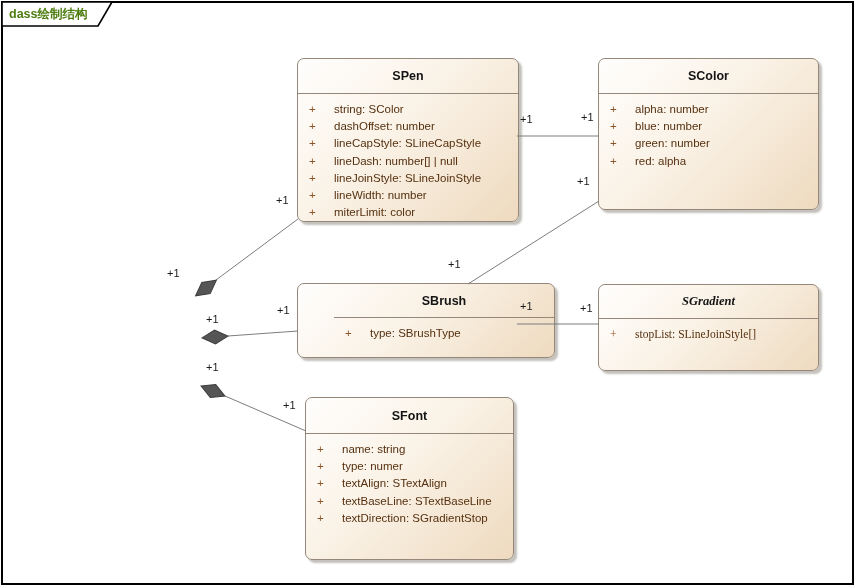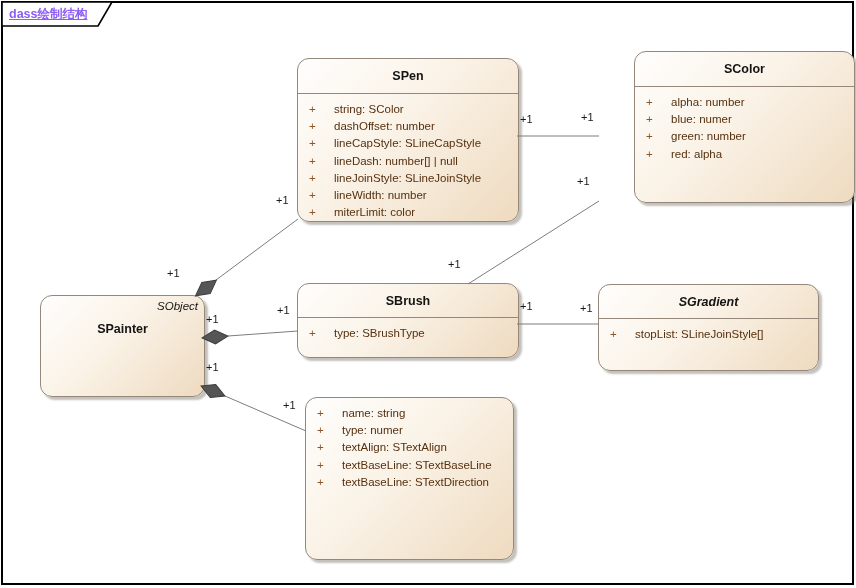--- a/index.html
+++ b/index.html
@@ -1,23 +1,23 @@
 <!DOCTYPE html>
 <html><head>
 <meta charset="utf-8">
 <style>
   html,body{margin:0;padding:0;background:#fff;}
   #stage{position:relative;width:856px;height:588px;background:#ffffff;overflow:hidden;
          font-family:"Liberation Sans","DejaVu Sans",sans-serif;}
   #outer-frame{position:absolute;left:1px;top:1px;width:849px;height:580px;
                border:2px solid #000;pointer-events:none;}
   #svg-layer{position:absolute;left:0;top:0;width:856px;height:588px;}
-  .frame-title{position:absolute;left:9px;top:6px;font-size:12.5px;font-weight:bold;color:#8b5cf6;white-space:nowrap;text-decoration:underline;}
+  .frame-title{position:absolute;left:9px;top:6px;font-size:12.5px;font-weight:bold;color:#4d7c0f;white-space:nowrap;}
 
-  .uml-box{position:absolute;border:1px solid #95887a;border-radius:12px;
+  .uml-box{position:absolute;border:1px solid #95887a;border-radius:7px;
            background:linear-gradient(135deg,#fffefd 0%,#faf2e6 45%,#eedabf 100%);
            box-shadow:3px 3px 2px rgba(125,118,106,0.45);}
   .uml-hdr{display:flex;align-items:center;justify-content:center;
            border-bottom:1px solid #95887a;font-weight:bold;font-size:12.5px;color:#141414;}
   .italic{font-style:italic;}
   .attrs{padding-top:6px;}
   .attr-row{display:flex;align-items:center;height:17.3px;padding-left:11px;
             font-size:11.5px;color:#56300f;white-space:nowrap;}
   .attr-row .vis{width:25px;color:#8a5427;flex:none;}
   .mult{position:absolute;font-size:11px;color:#1a1a1a;white-space:nowrap;}
@@ -26,24 +26,20 @@
                 font-weight:bold;font-size:12.5px;color:#141414;}
   .painter-stereo{position:absolute;right:6px;top:4px;font-style:italic;font-size:11.5px;color:#141414;}
 </style>
 </head>
 <body>
 
 <div id="stage">
 
   <div id="outer-frame"></div>
 
-  <div class="uml-box" style="left:40px;top:295px;width:163px;height:100px;">
-    <div class="painter-stereo">SObject</div>
-    <div class="painter-name">SPainter</div>
-  </div>
 
   <div class="uml-box" style="left:297px;top:58px;width:220px;height:162px;">
     <div class="uml-hdr" style="height:34px;">SPen</div>
     <div class="attrs">
       <div class="attr-row">
           <span class="vis">+</span>
           <span>string: SColor</span>
         </div>
       <div class="attr-row">
           <span class="vis">+</span>
@@ -65,83 +61,84 @@
           <span class="vis">+</span>
           <span>lineWidth: number</span>
         </div>
       <div class="attr-row">
           <span class="vis">+</span>
           <span>miterLimit: color</span>
         </div>
     </div>
   </div>
 
-  <div class="uml-box" style="left:598px;top:51px;width:219px;height:150px;margin-left:36px;">
+  <div class="uml-box" style="left:598px;top:58px;width:219px;height:150px;">
     <div class="uml-hdr" style="height:34px;">SColor</div>
     <div class="attrs">
       <div class="attr-row">
           <span class="vis">+</span>
           <span>alpha: number</span>
         </div>
       <div class="attr-row">
           <span class="vis">+</span>
-          <span>blue: numer</span>
+          <span>blue: number</span>
         </div>
       <div class="attr-row">
           <span class="vis">+</span>
           <span>green: number</span>
         </div>
       <div class="attr-row">
           <span class="vis">+</span>
           <span>red: alpha</span>
         </div>
     </div>
   </div>
 
-  <div class="uml-box" style="left:297px;top:283px;width:220px;height:73px;">
+  <div class="uml-box" style="left:297px;top:283px;width:220px;height:73px;padding-left:36px;">
     <div class="uml-hdr" style="height:33px;">SBrush</div>
     <div class="attrs">
       <div class="attr-row">
           <span class="vis">+</span>
           <span>type: SBrushType</span>
         </div>
     </div>
   </div>
 
-  <div class="uml-box" style="left:598px;top:284px;width:219px;height:85px;">
+  <div class="uml-box" style="left:598px;top:284px;width:219px;height:85px;font-family:Liberation Serif, serif;">
     <div class="uml-hdr italic" style="height:33px;">SGradient</div>
     <div class="attrs">
       <div class="attr-row">
           <span class="vis">+</span>
           <span>stopList: SLineJoinStyle[]</span>
         </div>
     </div>
   </div>
 
   <div class="uml-box" style="left:305px;top:397px;width:207px;height:161px;">
+    <div class="uml-hdr" style="height:35px;">SFont</div>
     <div class="attrs">
       <div class="attr-row">
           <span class="vis">+</span>
           <span>name: string</span>
         </div>
       <div class="attr-row">
           <span class="vis">+</span>
           <span>type: numer</span>
         </div>
       <div class="attr-row">
           <span class="vis">+</span>
           <span>textAlign: STextAlign</span>
         </div>
       <div class="attr-row">
           <span class="vis">+</span>
           <span>textBaseLine: STextBaseLine</span>
         </div>
       <div class="attr-row">
           <span class="vis">+</span>
-          <span>textBaseLine: STextDirection</span>
+          <span>textDirection: SGradientStop</span>
         </div>
     </div>
   </div>
 
   <svg id="svg-layer" xmlns="http://www.w3.org/2000/svg">
 
     <polygon points="2,2 112,2 98,26 2,26" fill="#ffffff" stroke="#000000" stroke-width="1.6"></polygon>
 
     <line x1="216" y1="280" x2="298" y2="219" stroke="#7d7d7d" stroke-width="1"></line>
     <polygon points="-13,0 0,-7 13,0 0,7" transform="translate(206,288) rotate(-37)" fill="#555555" stroke="#3d3d3d" stroke-width="1"></polygon>

